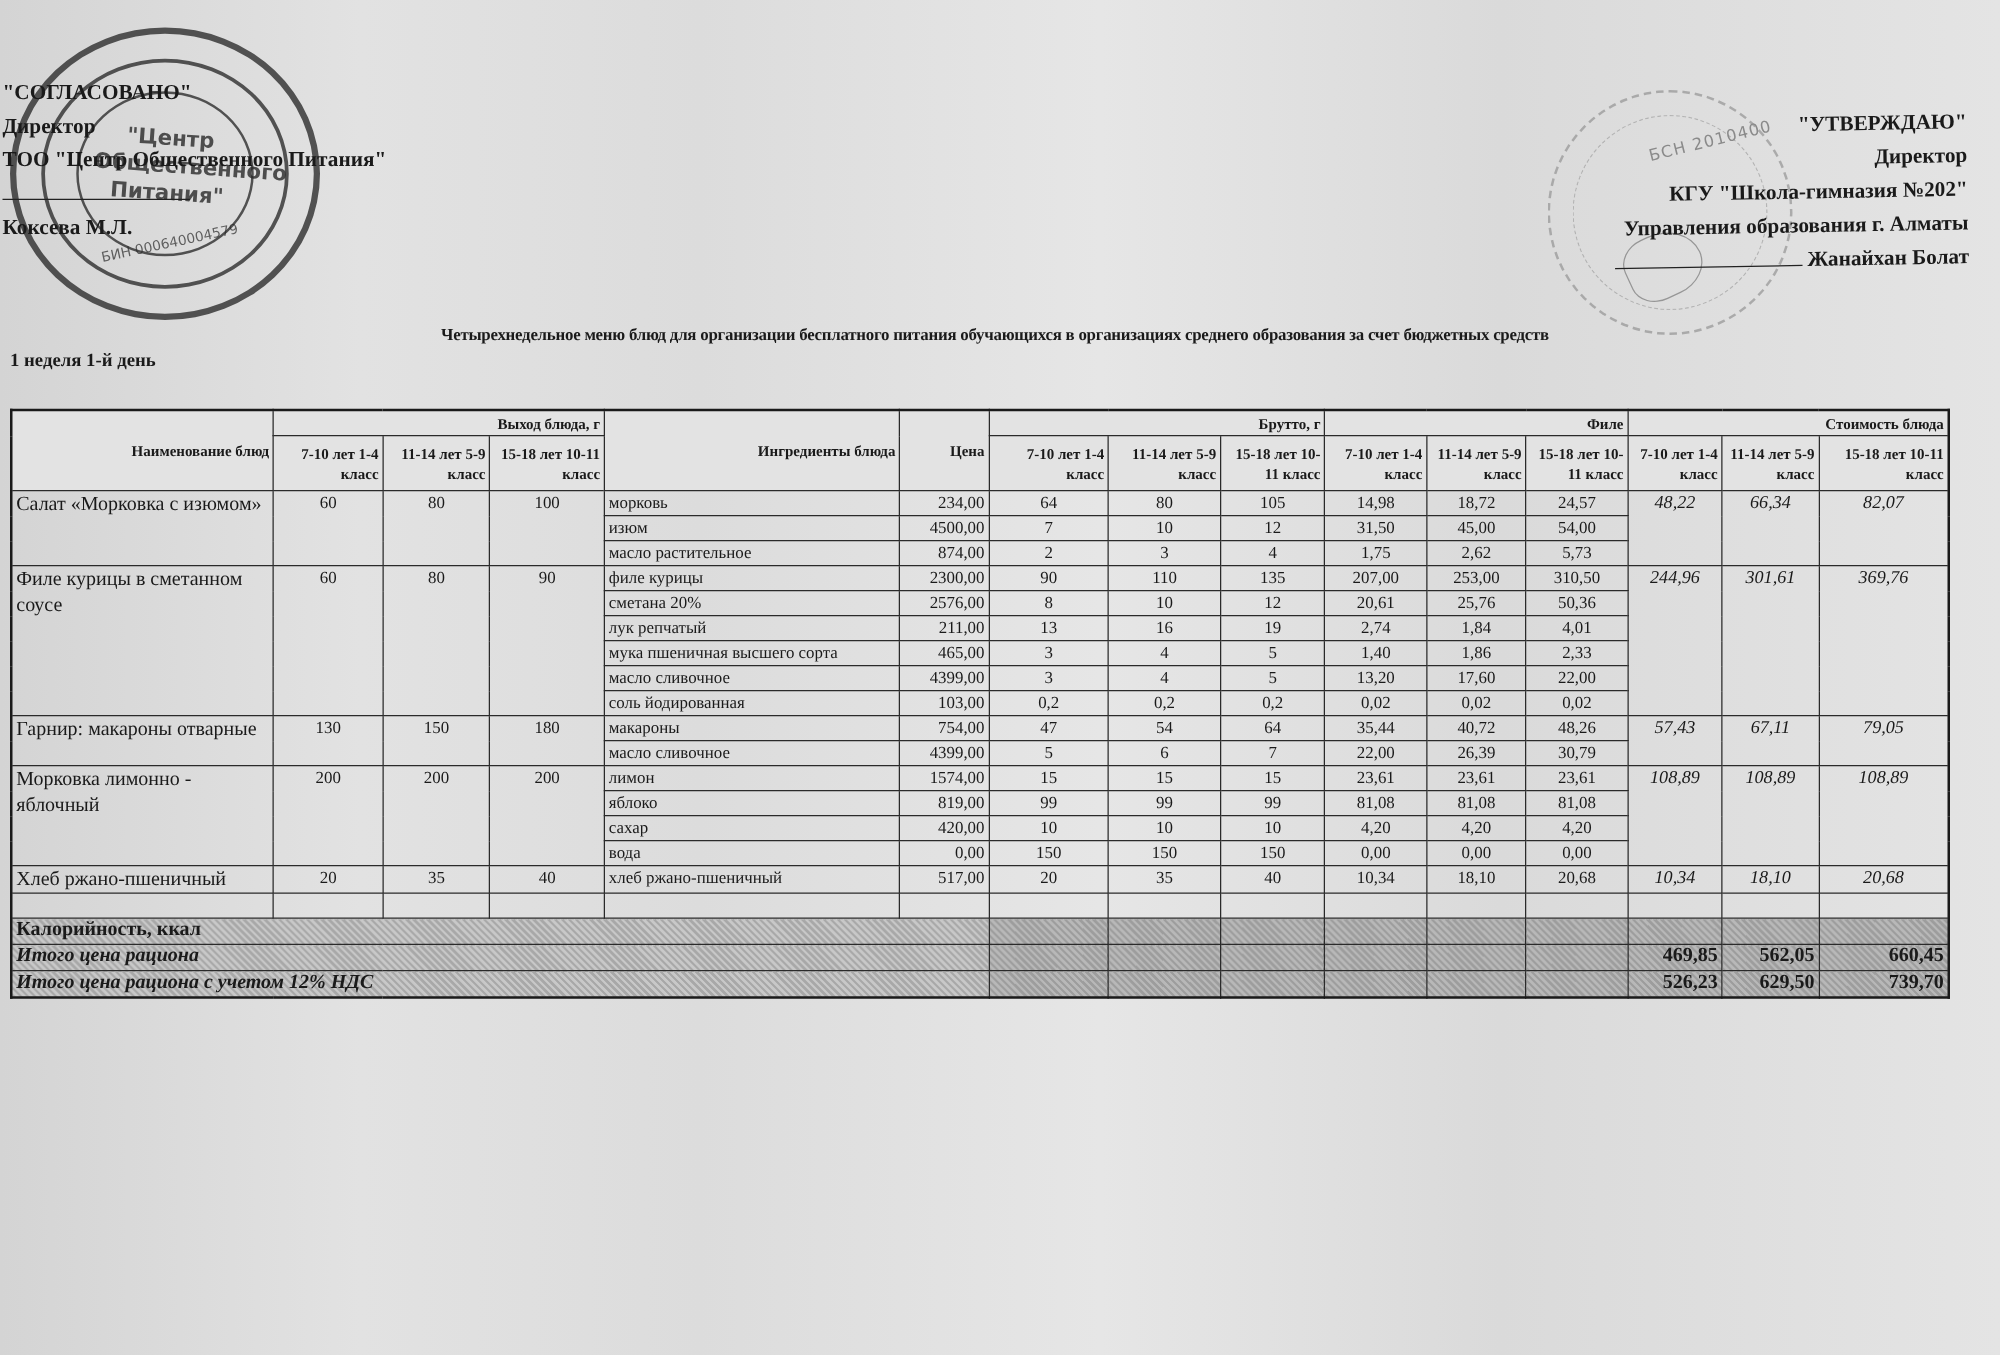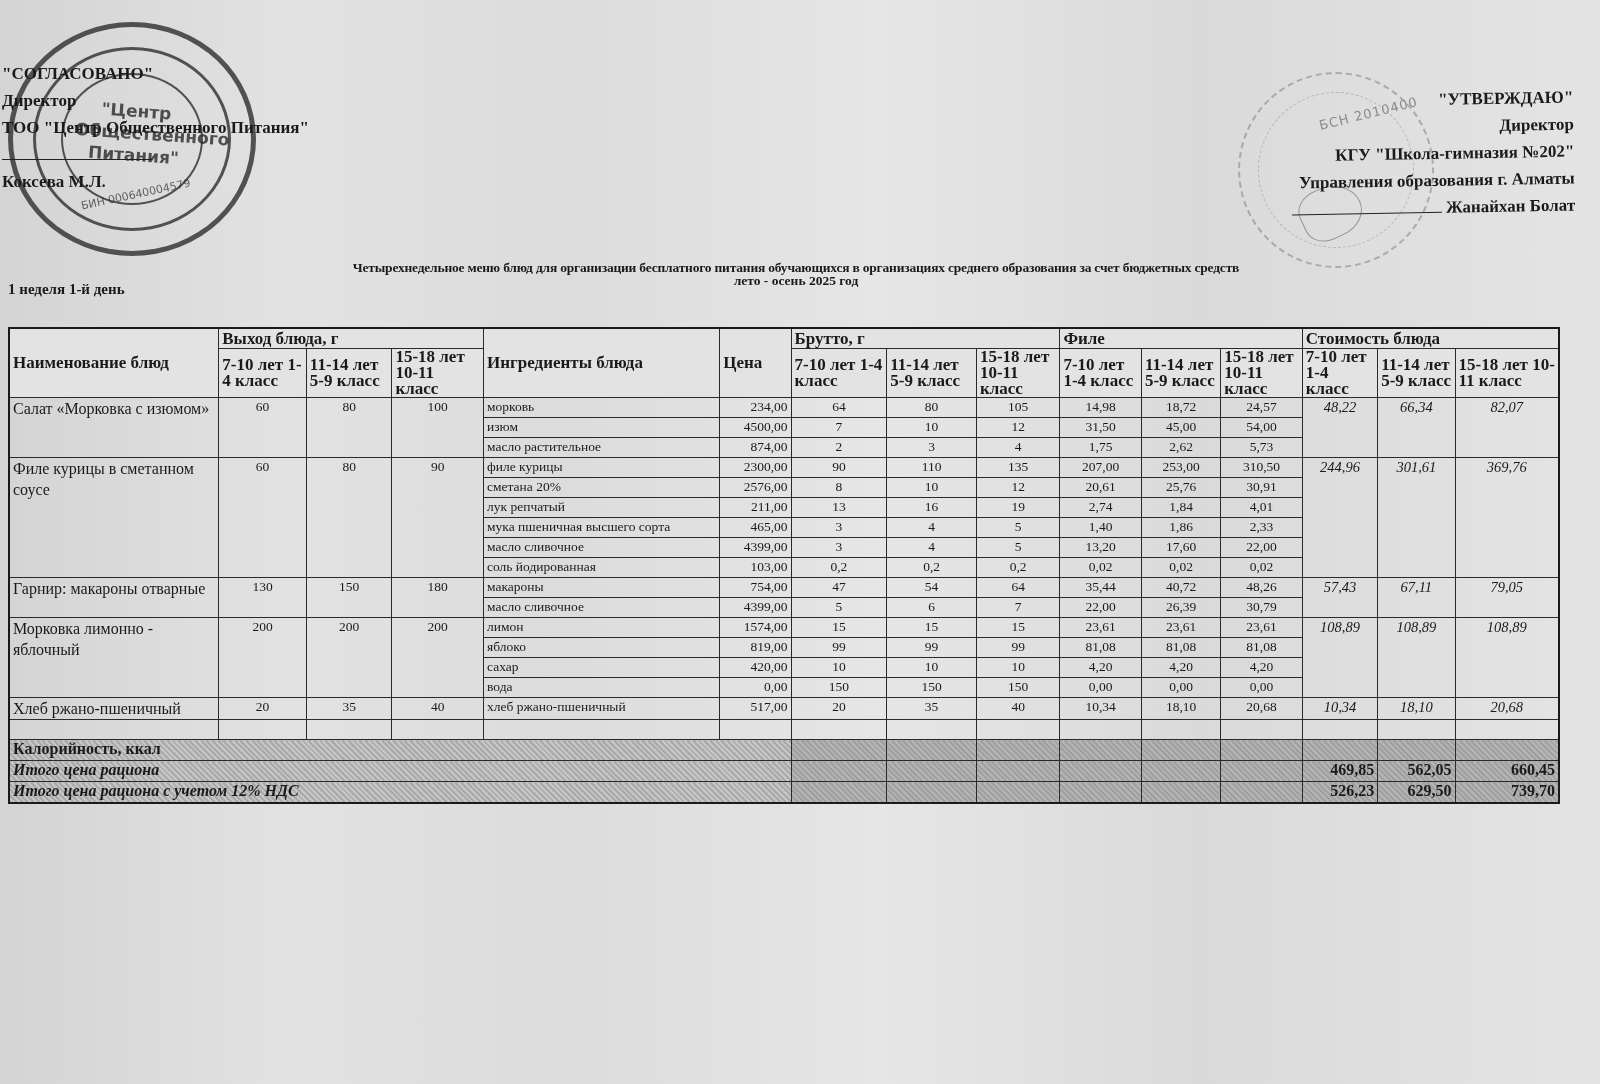--- a/index.html
+++ b/index.html
@@ -82,21 +82,21 @@
       position: absolute; left: 8px; top: 327px; width: 1552px;
       border-collapse: collapse; table-layout: fixed;
       font-size: 13.5px;
       border: 2px solid #1a1a1a;
     }
     .menu-table th, .menu-table td {
       border: 1px solid #2a2a2a; padding: 0 3px; vertical-align: top;
       height: 19px; line-height: 18px;
     }
     .menu-table th {
-      font-weight: bold; font-size: 17px; text-align: left; vertical-align: middle; line-height: 16px;
+      font-weight: bold; font-size: 12px; text-align: right; vertical-align: middle; line-height: 16px;
       background: #e3e3e3;
     }
     .menu-table td.num { text-align: center; }
     .menu-table td.price { text-align: right; }
     .menu-table td.dish { font-size: 16px; line-height: 21px; margin-top: 36px; }
     .menu-table td.ingr { font-size: 13.5px; }
     .menu-table td.cost { text-align: center; font-size: 14.5px; font-style: italic; }
     .menu-table tr.summary td {
       background: repeating-linear-gradient(45deg, #9d9d9d 0 2px, #b8b8b8 2px 4px);
       font-weight: bold; font-style: italic; font-size: 16px; height: 20px;
@@ -128,21 +128,20 @@
 
   <div class="approve-right">
     <div>"УТВЕРЖДАЮ"</div>
     <div>Директор</div>
     <div>КГУ "Школа-гимназия №202"</div>
     <div>Управления образования г. Алматы</div>
     <div><span class="sigline"></span><span>Жанайхан Болат</span></div>
   </div>
 
   <div class="doc-title">Четырехнедельное меню блюд для организации бесплатного питания обучающихся в организациях среднего образования за счет бюджетных средств</div>
-  <div class="doc-subtitle">лето - осень 2025 год</div>
   <div class="day-label">1 неделя 1-й день</div>
 
   <table class="menu-table">
     <colgroup>
       <col style="width:206px">
         <col style="width:86px">
         <col style="width:84px">
         <col style="width:90px">
       <col style="width:232px">
         <col style="width:70px">
@@ -237,21 +236,21 @@
           <td class="cost" rowspan="6">369,76</td>
         </tr>
         <tr>
           <td class="ingr">сметана 20%</td>
           <td class="price">2576,00</td>
           <td class="num">8</td>
           <td class="num">10</td>
           <td class="num">12</td>
           <td class="num">20,61</td>
           <td class="num">25,76</td>
-          <td class="num">30,91</td>
+          <td class="num">50,36</td>
         </tr>
         <tr>
           <td class="ingr">лук репчатый</td>
           <td class="price">211,00</td>
           <td class="num">13</td>
           <td class="num">16</td>
           <td class="num">19</td>
           <td class="num">2,74</td>
           <td class="num">1,84</td>
           <td class="num">4,01</td>

